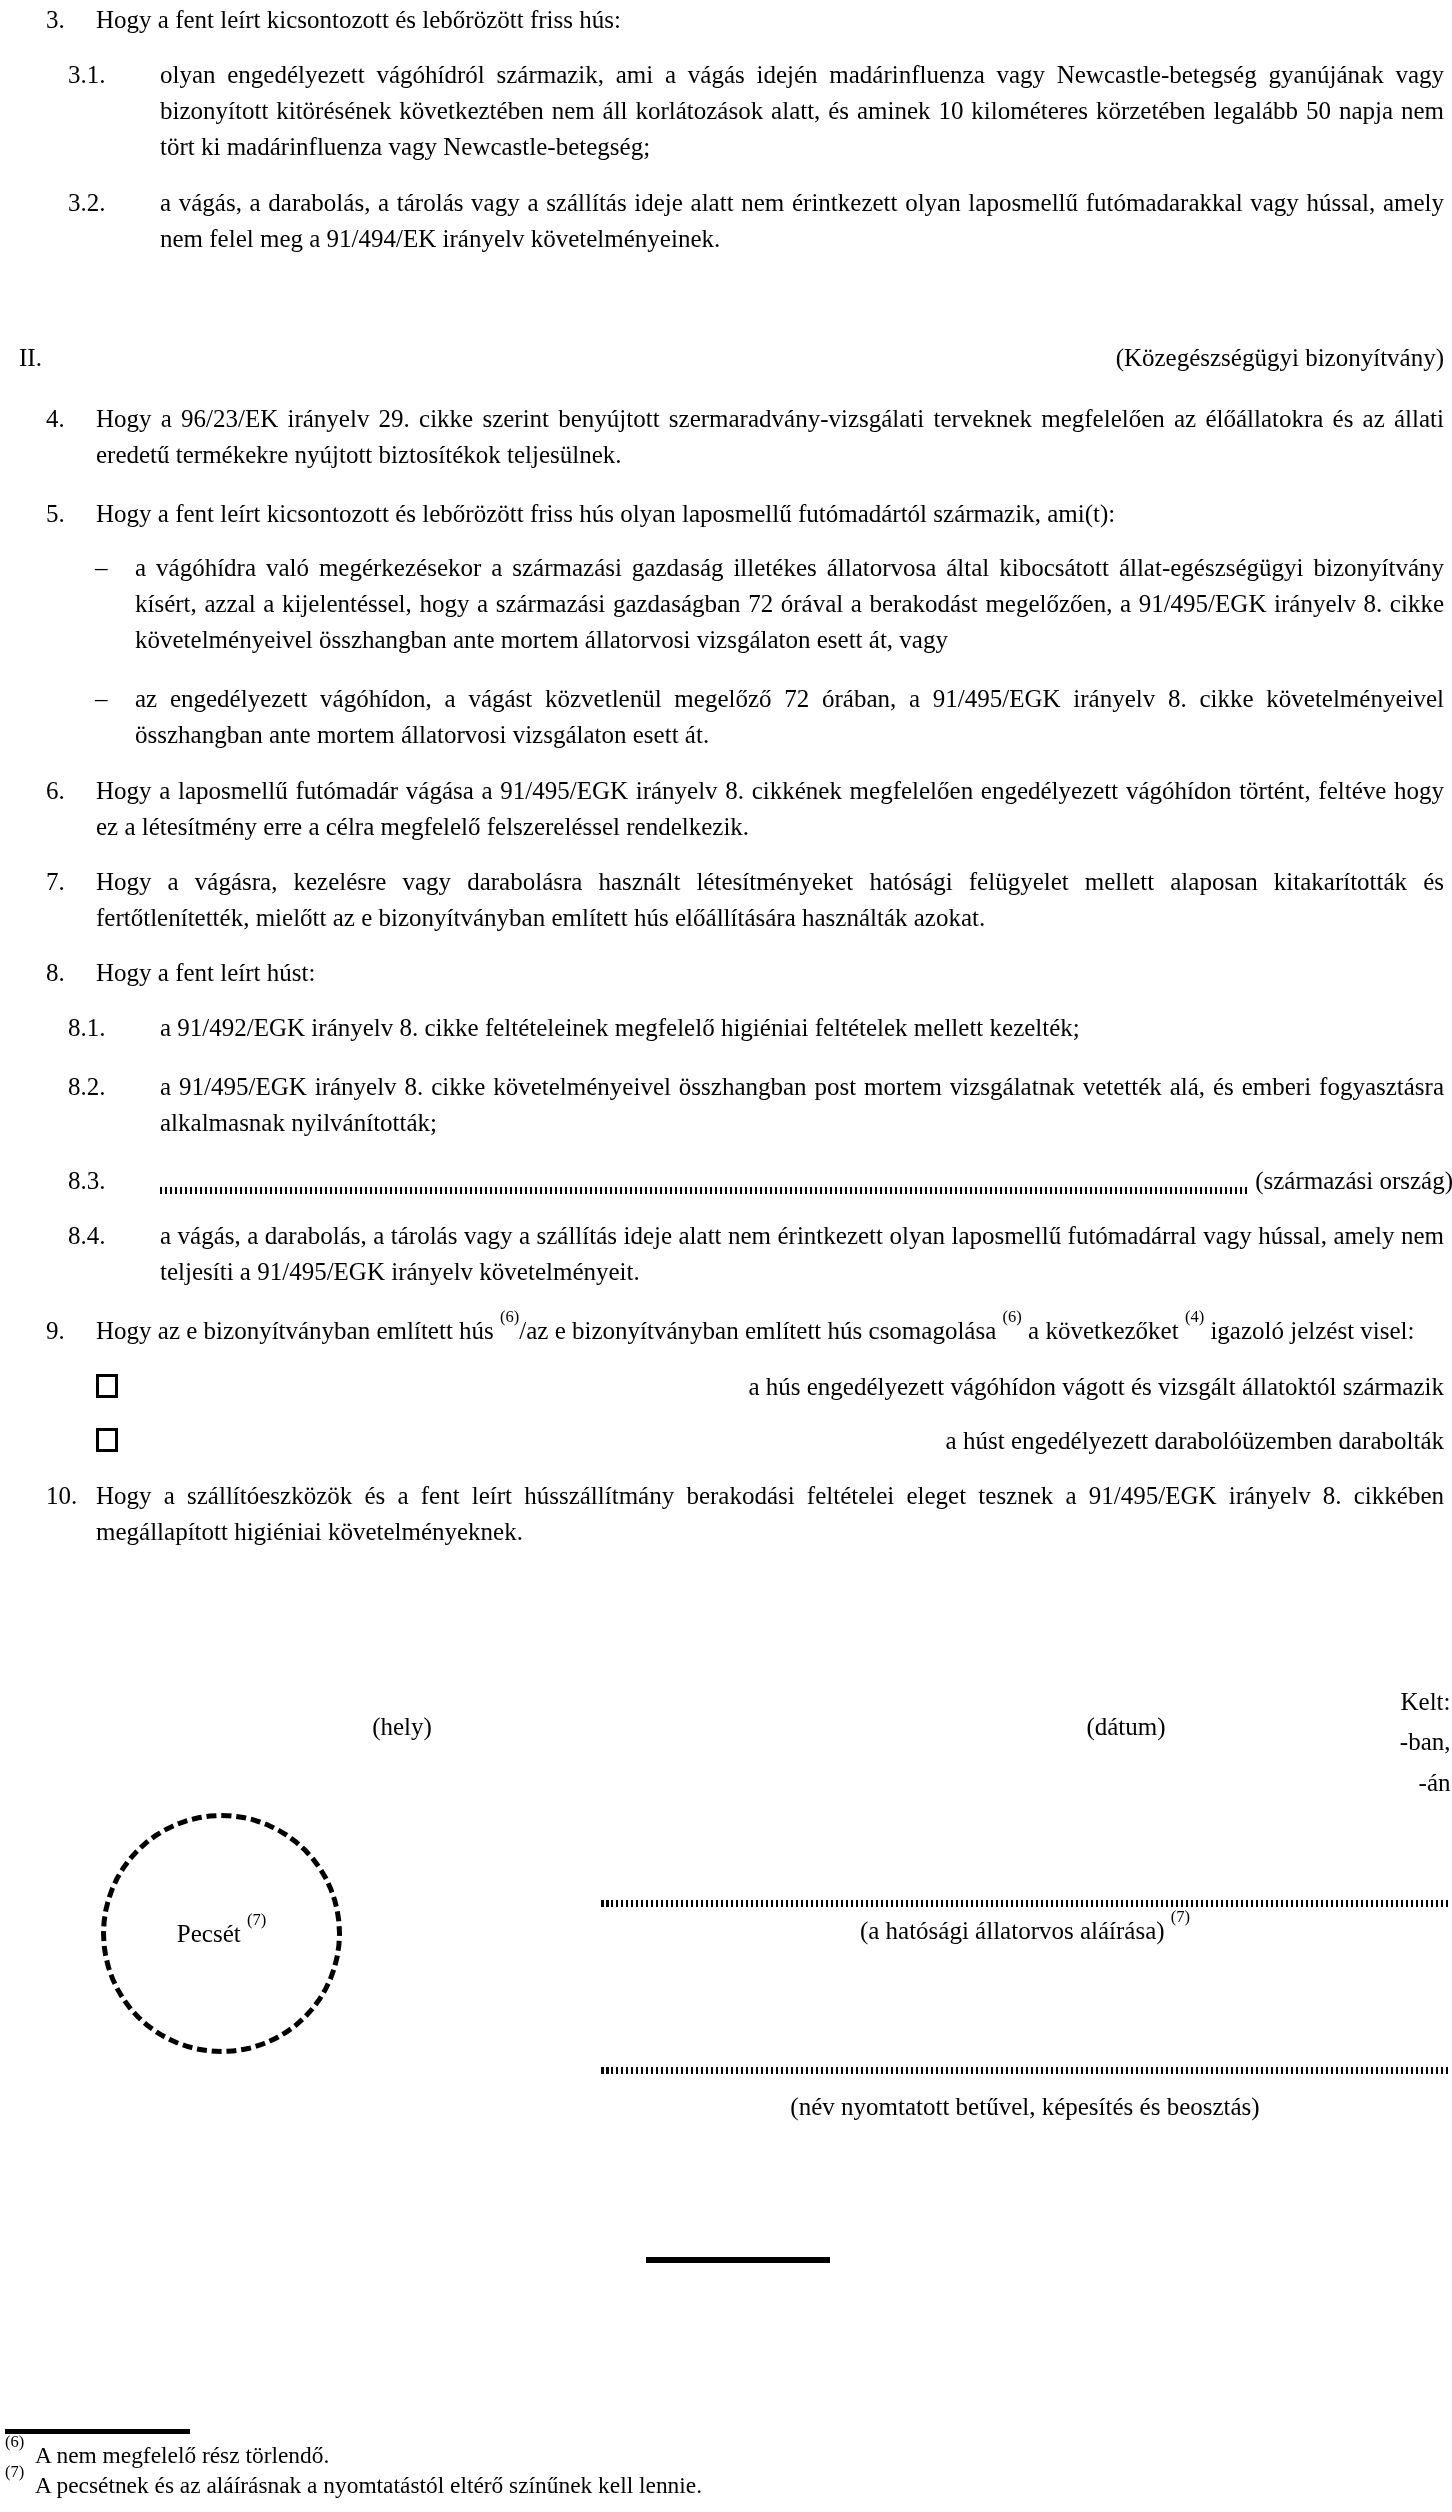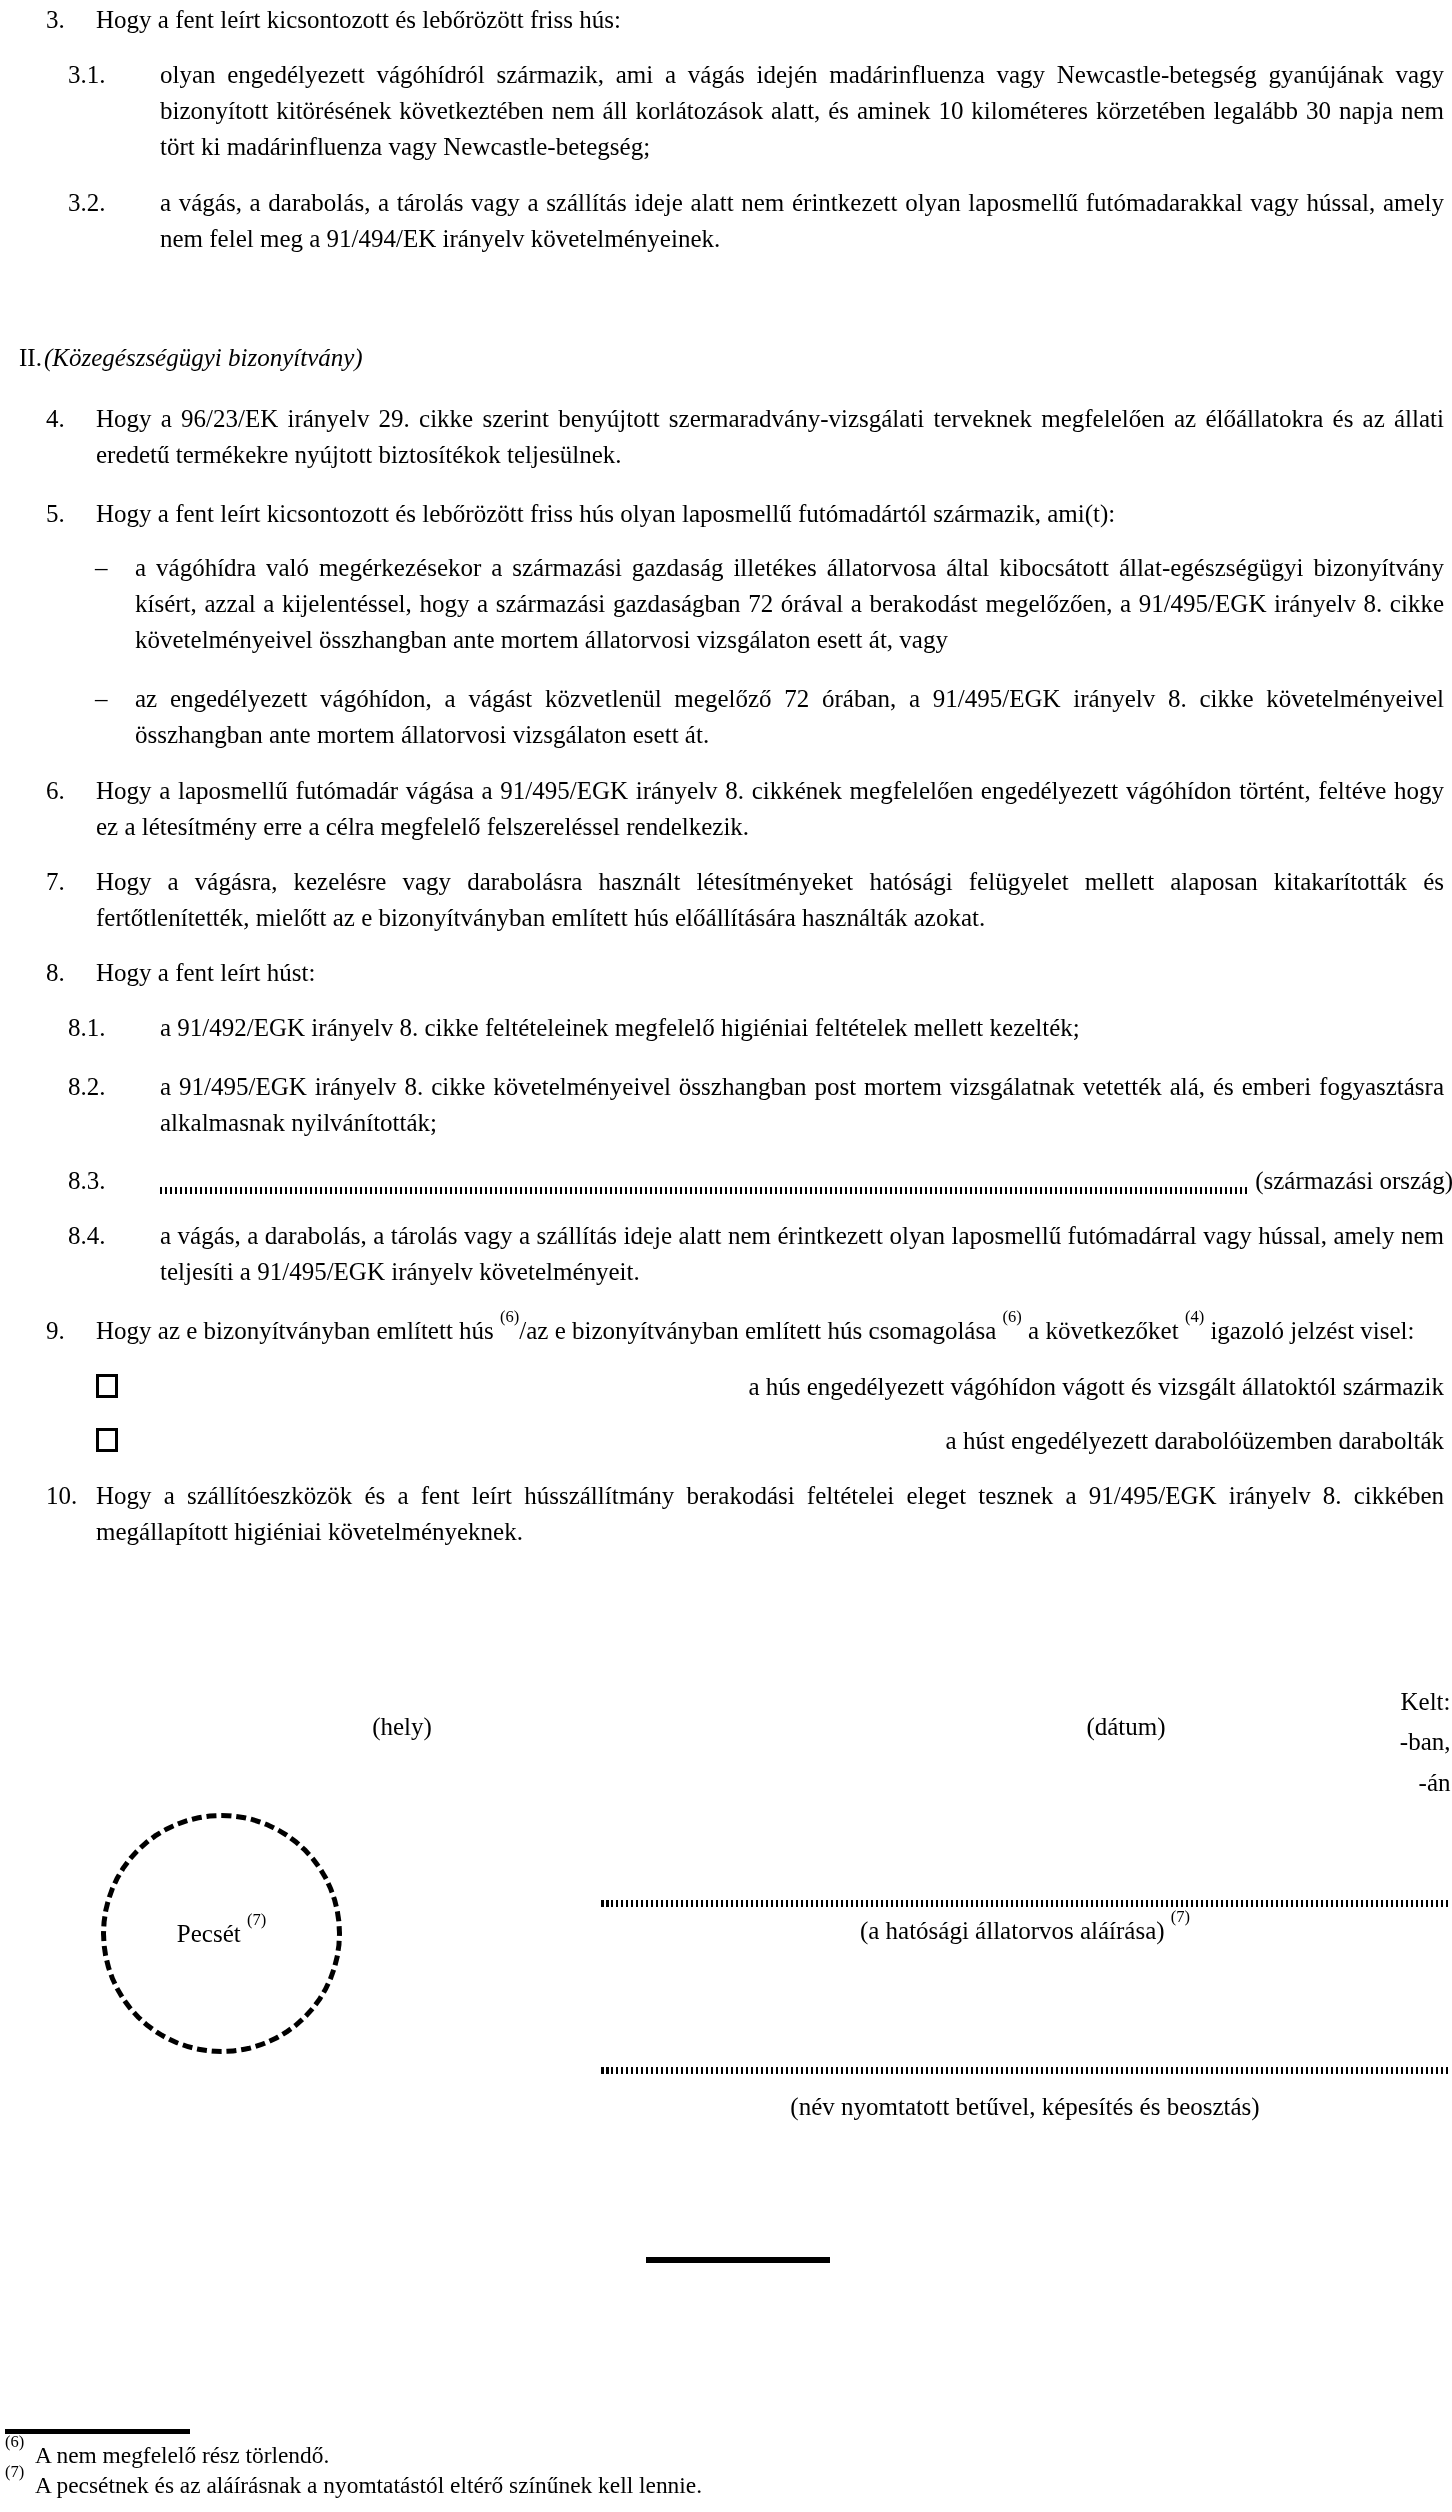--- a/index.html
+++ b/index.html
@@ -17,21 +17,21 @@
   .flow{padding-top:1.9px;}
   .item{display:flex;align-items:flex-start;}
   .body{flex:1 1 auto;text-align:justify;padding-right:9px;}
   .num{flex:0 0 auto;box-sizing:border-box;white-space:nowrap;}
   
   .lvl1 > .num{width:96px;padding-left:46px;}
   
   .lvl2 > .num{width:160px;padding-left:68px;}
   
   .roman > .num{width:44px;padding-left:19px;}
-  .roman .body{font-style:italic;text-align:left;}
+  .roman .body{text-align:right;}
   
   .dashitem > .num{width:135px;padding-left:95px;}
   
   .cbrow{display:flex;align-items:flex-start;padding-left:96px;}
   .cbbox{flex:0 0 auto;box-sizing:border-box;width:21.5px;height:24px;border:3.2px solid #000;margin:5px 5.7px 0 0;background:#fff;}
   .cbrow .body{text-align:right;}
 
   .m31{margin-top:19.6px}.m131{margin-top:83px}.m40{margin-top:25px}
   .m36{margin-top:23px}.m28{margin-top:17.7px}.m37{margin-top:23.4px}
   .m29{margin-top:18.4px}.m30{margin-top:19px}.m35{margin-top:22px}
@@ -73,21 +73,21 @@
 <div class="page">
   <div class="flow">
 
     <div class="item lvl1">
       <span class="num">3.</span>
       <span class="body">Hogy a fent leírt kicsontozott és lebőrözött friss hús:</span>
     </div>
 
     <div class="item lvl2 m31">
       <span class="num">3.1.</span>
-      <span class="body">olyan engedélyezett vágóhídról származik, ami a vágás idején madárinfluenza vagy Newcastle-betegség gyanújának vagy bizonyított kitörésének következtében nem áll korlátozások alatt, és aminek 10 kilométeres körzetében legalább 30 napja nem tört ki madárinfluenza vagy Newcastle-betegség;</span>
+      <span class="body">olyan engedélyezett vágóhídról származik, ami a vágás idején madárinfluenza vagy Newcastle-betegség gyanújának vagy bizonyított kitörésének következtében nem áll korlátozások alatt, és aminek 10 kilométeres körzetében legalább 50 napja nem tört ki madárinfluenza vagy Newcastle-betegség;</span>
     </div>
 
     <div class="item lvl2 m31">
       <span class="num">3.2.</span>
       <span class="body">a vágás, a darabolás, a tárolás vagy a szállítás ideje alatt nem érintkezett olyan laposmellű futómadarakkal vagy hússal, amely nem felel meg a 91/494/EK irányelv követelményeinek.</span>
     </div>
 
     <div class="item roman m131">
       <span class="num">II.</span>
       <span class="body">(Közegészségügyi bizonyítvány)</span>

